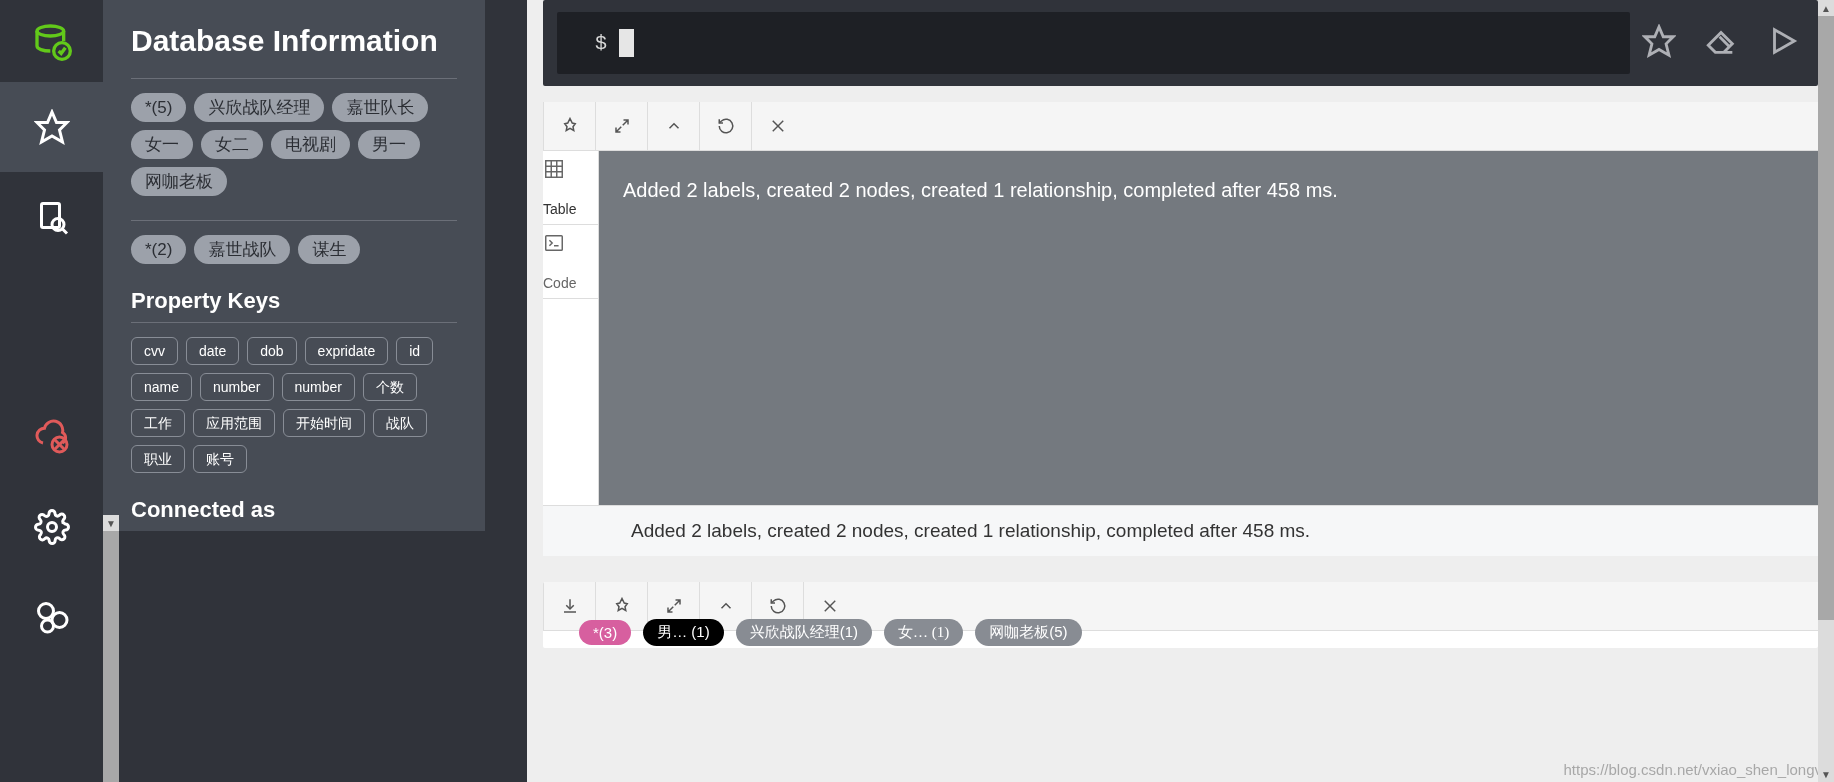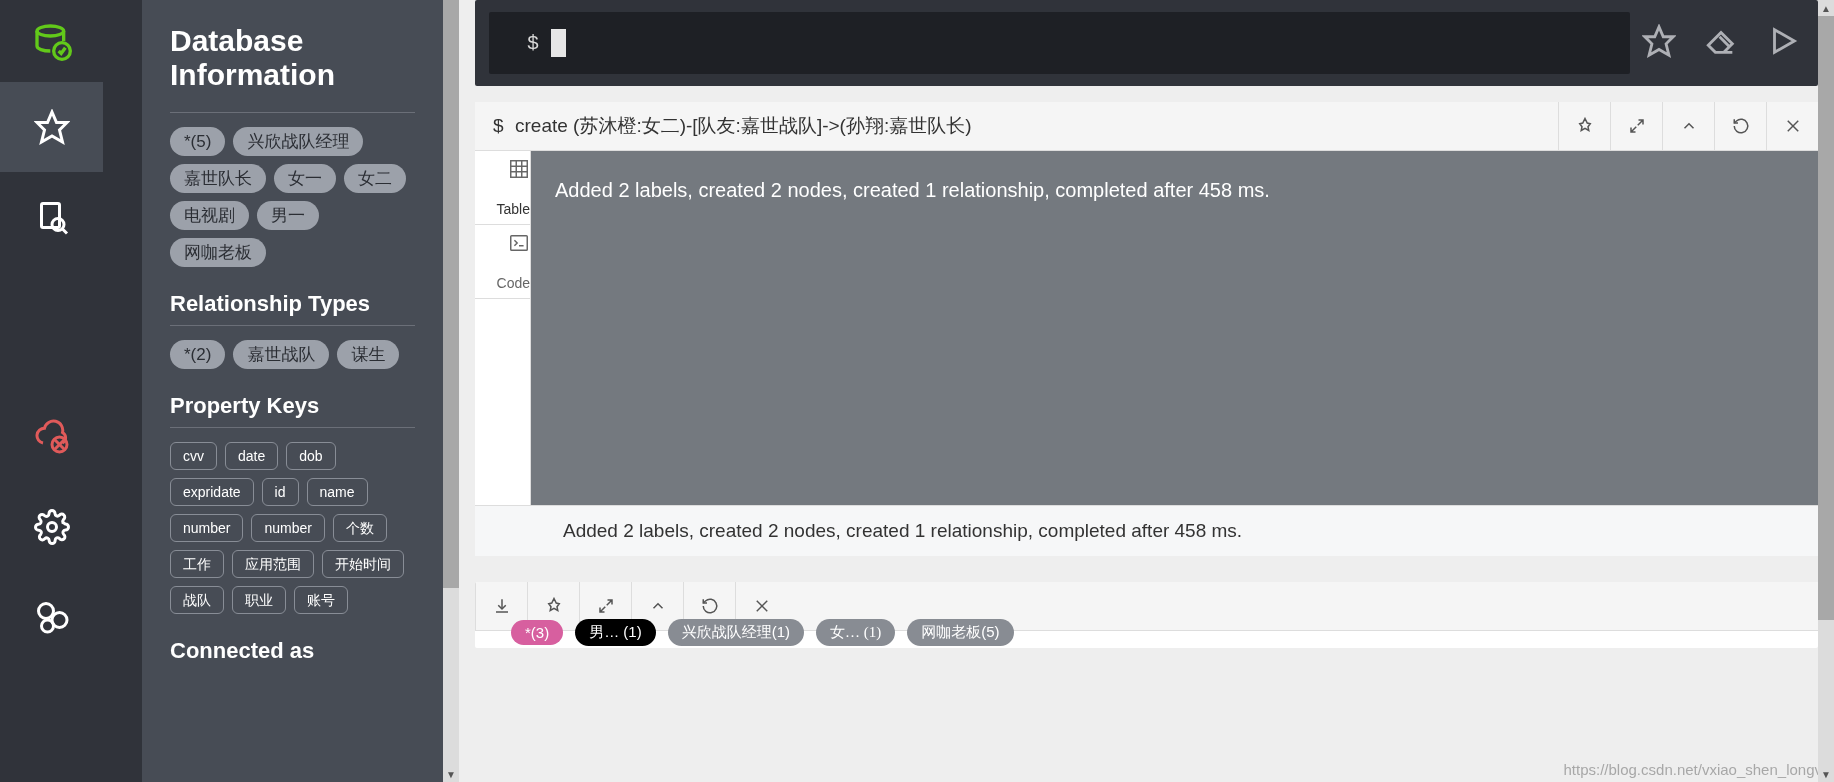--- a/index.html
+++ b/index.html
@@ -22,42 +22,42 @@
 .section-title{font-size:22px;font-weight:600;margin-top:6px;margin-bottom:8px;}
 .section-rule{border:none;border-top:1px solid #6b6f78;margin-bottom:14px;}
 .pill-group{display:flex;flex-wrap:wrap;gap:8px;margin-bottom:24px;}
 .pill{background:#9ca1aa;color:#2b2e34;padding:6px 14px;border-radius:16px;font-size:17px;line-height:1;}
 .keybox{background:transparent;color:#fff;border:1px solid #888d96;padding:6px 12px;border-radius:6px;font-size:14px;line-height:1;}
 
 .scrollbar-right{width:16px;background:#dcdcdc;position:relative;flex-shrink:0;}
 .scrollbar-right .thumb{position:absolute;left:0;right:0;top:0;height:588px;background:#a8a8a8;}
 .scrollbar-right .arrow{width:16px;height:16px;position:absolute;left:0;background:#dcdcdc;display:flex;align-items:center;justify-content:center;font-size:10px;color:#555;}
 .scrollbar-right .arrow.bot{bottom:0;}
-.sb-wrap{display:flex;width:317px;height:100%;margin-left:39px;}
+.sb-wrap{display:flex;flex-direction:column;width:424px;height:100%;}
 
 
 .main{flex:1;background:#eee;display:flex;flex-direction:column;position:relative;padding-right:0;}
 .editor-band{background:#eee;padding:0 16px 16px 16px;}
 .editor-bar{background:#30333a;display:flex;align-items:center;height:86px;border-radius:2px;margin-top:0;}
 .editor-input-wrap{flex:1;display:flex;align-items:center;margin:12px 12px 12px 14px;background:#1e2025;height:62px;border-radius:2px;padding-left:38px;}
 .editor-input-wrap .dollar{color:#d9d9d9;font-family:"Courier New",monospace;font-size:20px;margin-right:12px;}
 .editor-input-wrap .cursor{width:15px;height:28px;background:#e6e6e6;}
 .editor-actions{display:flex;align-items:center;padding-right:18px;gap:28px;}
 .editor-actions svg{width:34px;height:34px;stroke:#aeb0b5;fill:none;stroke-width:2;}
 
 .frames{padding:0 16px;display:flex;flex-direction:column;gap:26px;}
 .frame{background:#fff;border-radius:2px;display:flex;flex-direction:column;}
 .frame-hdr{height:49px;background:#f5f5f5;border-bottom:1px solid #ddd;display:flex;align-items:center;}
 .frame-cmd{flex:1;color:#333;font-family:"Courier New",monospace;font-size:19px;padding-left:18px;white-space:nowrap;overflow:hidden;}
 .frame-hdr .hbtn{width:52px;height:100%;border-left:1px solid #ddd;display:flex;align-items:center;justify-content:center;}
 .frame-hdr .hbtn svg{width:18px;height:18px;stroke:#555;fill:none;stroke-width:2;}
 
 .frame-body{display:flex;min-height:354px;}
 .view-rail{width:56px;border-right:1px solid #ddd;display:flex;flex-direction:column;}
-.view-tab{height:74px;display:flex;flex-direction:column;align-items:flex-end;justify-content:center;gap:21px;color:#666;font-size:14px;border-bottom:1px solid #ddd;}
+.view-tab{height:74px;display:flex;flex-direction:column;align-items:flex-start;justify-content:center;gap:21px;color:#666;font-size:14px;border-bottom:1px solid #ddd;}
 .view-tab.active{background:#fff;color:#333;}
 .view-tab svg{width:22px;height:22px;stroke:#666;fill:none;stroke-width:1.6;}
 .result-area{flex:1;background:#74797f;color:#fff;padding:28px 24px;font-size:20px;}
 .frame-status{height:51px;border-top:1px solid #ddd;background:#f6f7f8;display:flex;align-items:center;padding-left:88px;color:#333;font-size:19px;}
 
 .pills-under{position:absolute;bottom:2px;left:36px;display:flex;gap:12px;align-items:center;}
 .pills-under .p{border-radius:14px;padding:4px 14px;font-size:15px;color:#fff;}
 .pills-under .p0{background:#d75f9f;}
 .pills-under .p1{background:#000000;}
 .pills-under .p2{background:#888c93;}
@@ -130,21 +130,20 @@
             <span class="pill">*(5)</span>
             <span class="pill">兴欣战队经理</span>
             <span class="pill">嘉世队长</span>
             <span class="pill">女一</span>
             <span class="pill">女二</span>
             <span class="pill">电视剧</span>
             <span class="pill">男一</span>
             <span class="pill">网咖老板</span>
           </div>
 
-        <div class="section-title">Relationship Types</div>
         <hr class="section-rule">
         <div class="pill-group" id="relTypes">
             <span class="pill">*(2)</span>
             <span class="pill">嘉世战队</span>
             <span class="pill">谋生</span>
           </div>
 
         <div class="section-title">Property Keys</div>
         <hr class="section-rule">
         <div class="pill-group" id="propKeys">
@@ -194,23 +193,20 @@
                 <polygon points="6 4 20 12 6 20 6 4"></polygon>
               </svg></span>
         </div>
       </div>
     </div>
 
     <div class="frames">
 
       <div class="frame">
         <div class="frame-hdr">
-          <div class="frame-cmd">
-            <span>$</span>&nbsp;<span>create (苏沐橙:女二)-[队友:嘉世战队]-&gt;(孙翔:嘉世队长)</span>
-          </div>
           <div class="hbtn">
               <svg viewBox="0 0 24 24">
                 <path d="M12 2l3 6 4 1-3 4 1 5-5-3-5 3 1-5-3-4 4-1z"></path>
               </svg>
             </div>
           <div class="hbtn">
               <svg viewBox="0 0 24 24">
                 <path d="M4 20l7-7M20 4l-7 7M14 4h6v6M10 20H4v-6"></path>
               </svg>
             </div>

